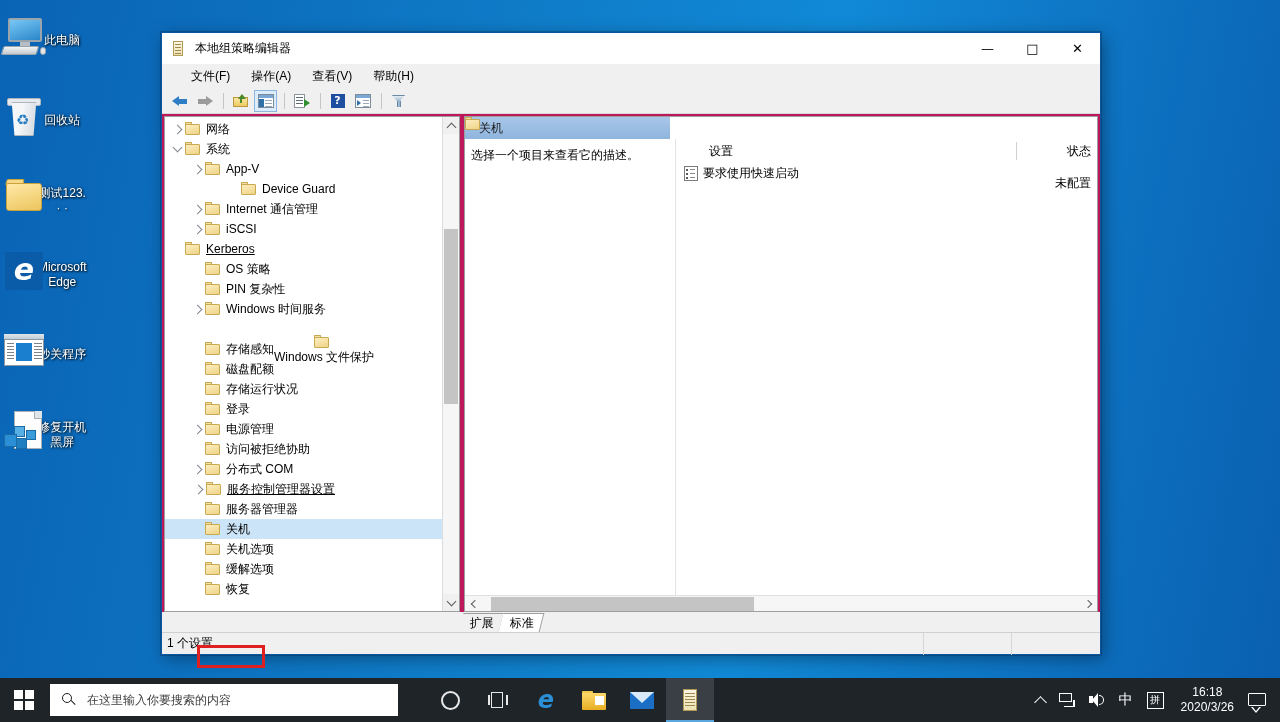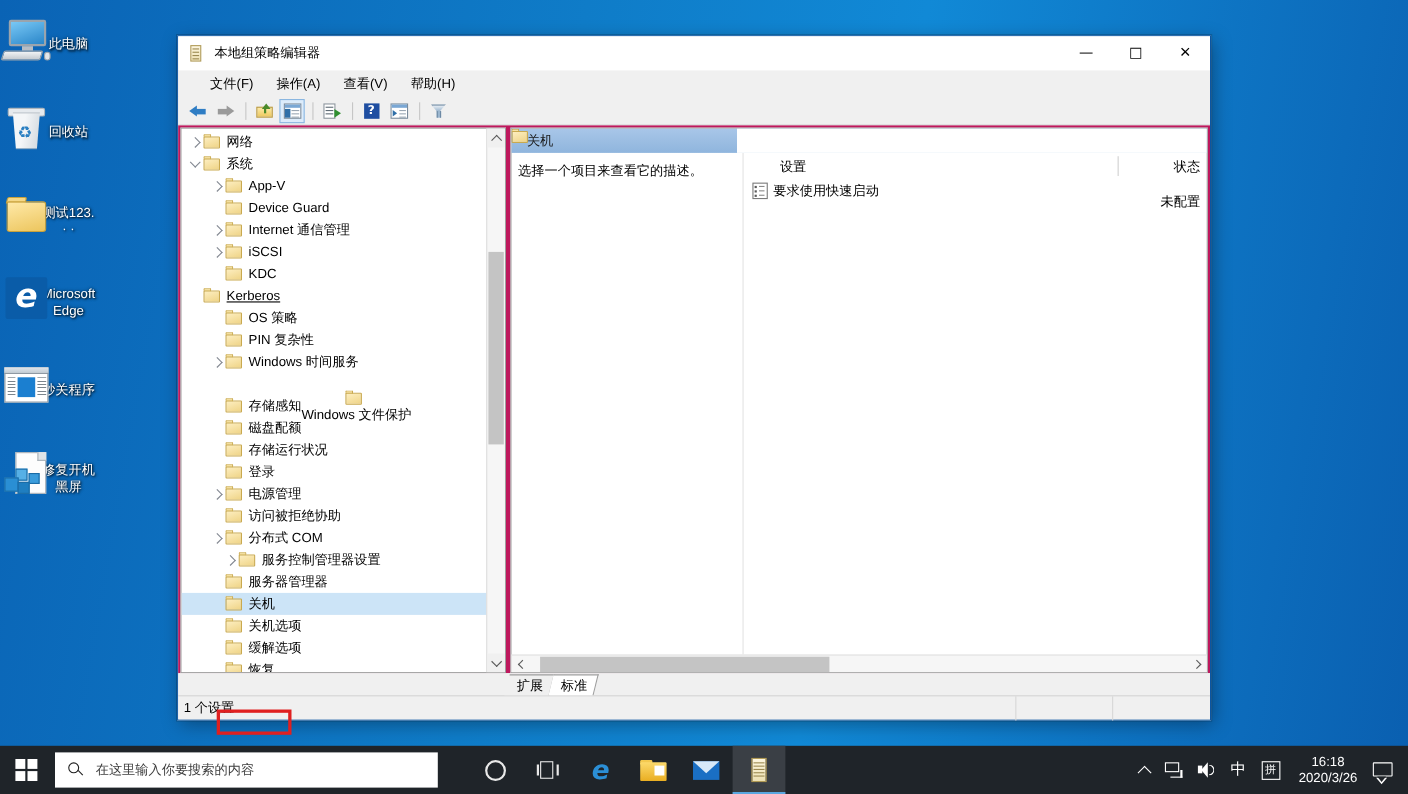--- a/index.html
+++ b/index.html
@@ -528,21 +528,21 @@
           <div class="trow" style="padding-left: 24px;">
             <div class="exp">
               <div class="chev right"></div>
             </div>
             <div class="fld">
               <div class="ftab"></div>
               <div class="fbase"></div>
             </div>
             <span class="lbl">App-V</span>
           </div>
-          <div class="trow" style="padding-left: 24px;">
+          <div class="trow" style="padding-left: 24px; margin-left: 36px;">
             <div class="exp"></div>
             <div class="fld">
               <div class="ftab"></div>
               <div class="fbase"></div>
             </div>
             <span class="lbl">Device Guard</span>
           </div>
           <div class="trow" style="padding-left: 24px;">
             <div class="exp">
               <div class="chev right"></div>
@@ -556,28 +556,20 @@
           <div class="trow" style="padding-left: 24px;">
             <div class="exp">
               <div class="chev right"></div>
             </div>
             <div class="fld">
               <div class="ftab"></div>
               <div class="fbase"></div>
             </div>
             <span class="lbl">iSCSI</span>
           </div>
-          <div class="trow" style="padding-left: 24px;">
-            <div class="exp"></div>
-            <div class="fld">
-              <div class="ftab"></div>
-              <div class="fbase"></div>
-            </div>
-            <span class="lbl">KDC</span>
-          </div>
           <div class="trow" style=" text-decoration: underline;">
             <div class="exp"></div>
             <div class="fld">
               <div class="ftab"></div>
               <div class="fbase"></div>
             </div>
             <span class="lbl">Kerberos</span>
           </div>
           <div class="trow" style="padding-left: 24px;">
             <div class="exp"></div>
@@ -666,21 +658,21 @@
           <div class="trow" style="padding-left: 24px;">
             <div class="exp">
               <div class="chev right"></div>
             </div>
             <div class="fld">
               <div class="ftab"></div>
               <div class="fbase"></div>
             </div>
             <span class="lbl">分布式 COM</span>
           </div>
-          <div class="trow" style="padding-left: 36px;">
+          <div class="trow" style="padding-left: 25px; text-decoration: underline;">
             <div class="exp">
               <div class="chev right"></div>
             </div>
             <div class="fld">
               <div class="ftab"></div>
               <div class="fbase"></div>
             </div>
             <span class="lbl">服务控制管理器设置</span>
           </div>
           <div class="trow" style="padding-left: 24px;">

